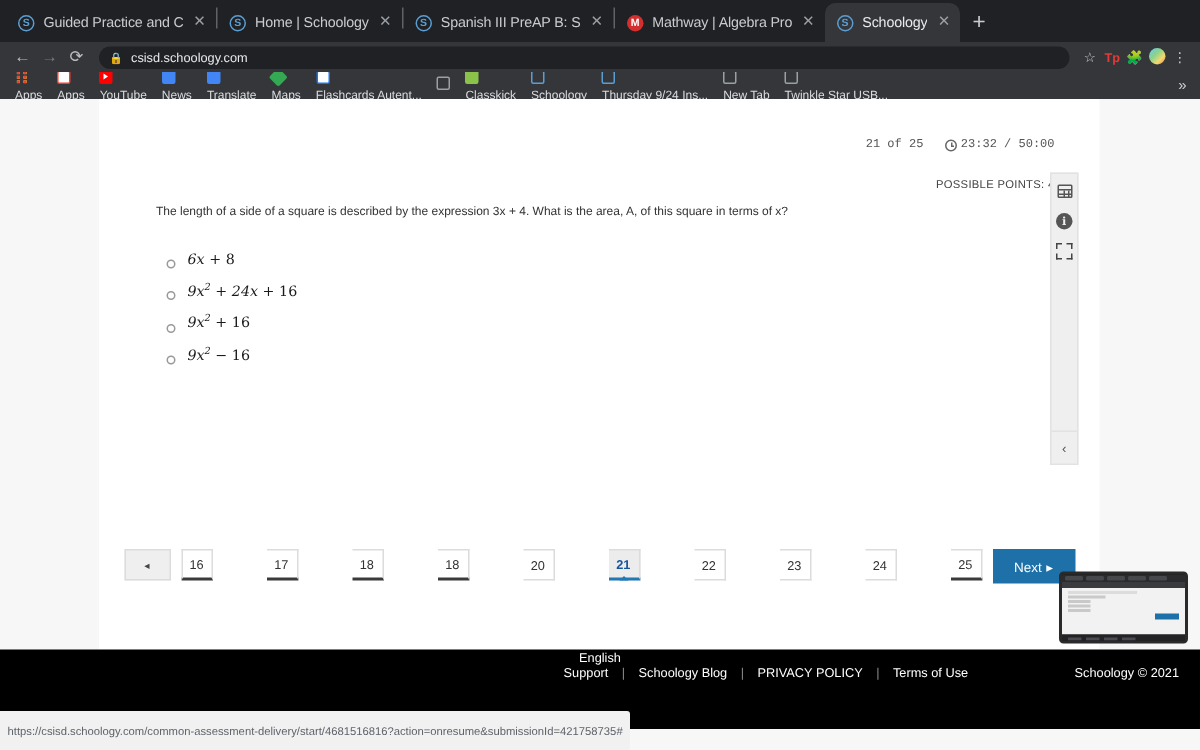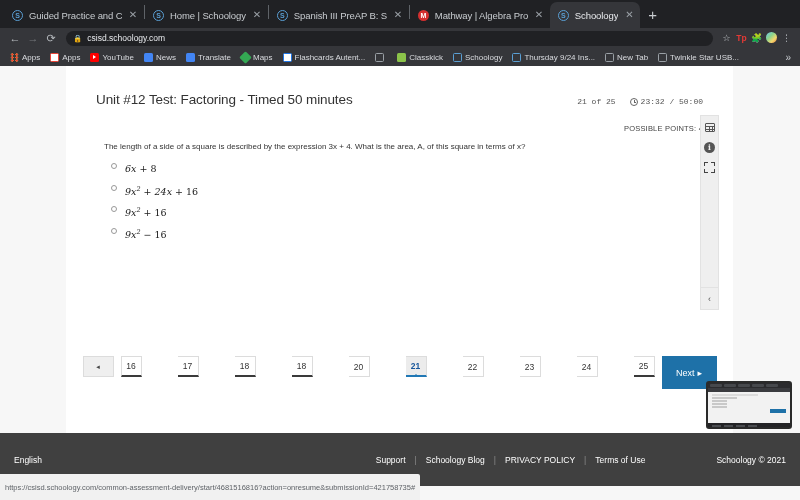--- a/index.html
+++ b/index.html
@@ -73,21 +73,21 @@
     width: 11px; height: 11px; border-radius: 50%;
     background: linear-gradient(135deg,#6ec6f0 0%,#8bd48b 40%,#f5d76e 70%,#e07b39 100%);
     display: inline-block;
   }
 
   .bookmarks {
     height: 18px; background: #35363a;
     display: flex; align-items: center; gap: 0px; padding: 0 5px;
     font-size: 8px; color: #dadce0; overflow: hidden;
   }
-  .bm { display: flex; align-items: flex-end; gap: 3px; padding: 0 5px; white-space: nowrap; }
+  .bm { display: flex; align-items: flex-start; gap: 3px; padding: 0 5px; white-space: nowrap; flex-direction: column; }
   .bm .bi { width: 9px; height: 9px; flex: 0 0 9px; border-radius: 1.5px; display:inline-block; }
   .bi-apps {
     background:
       radial-gradient(circle, #ea4335 40%, transparent 41%) 0 0/4.5px 3px,
       radial-gradient(circle, #fbbc04 40%, transparent 41%) 4.5px 0/4.5px 3px,
       radial-gradient(circle, #34a853 40%, transparent 41%) 0 3px/4.5px 3px,
       radial-gradient(circle, #4285f4 40%, transparent 41%) 4.5px 3px/4.5px 3px,
       radial-gradient(circle, #ea4335 40%, transparent 41%) 0 6px/4.5px 3px,
       radial-gradient(circle, #34a853 40%, transparent 41%) 4.5px 6px/4.5px 3px;
   }
@@ -128,21 +128,21 @@
   }
   .clock-ico::before {
     content:""; position:absolute; left:3.3px; top:3.6px;
     width:2.2px; height:1px; background:#666;
   }
 
   .points { text-align: right; font-size: 7.5px; color: #444; margin-top: 17px; letter-spacing: 0.2px; }
   .qtext { font-size: 8px; color: #333; margin-top: 9px; padding-left: 8px; }
 
   .choices { margin-top: 12px; padding-left: 15px; }
-  .choice { display: flex; align-items: flex-start; gap: 8px; height: 21.5px; }
+  .choice { display: flex; align-items: flex-end; gap: 8px; height: 21.5px; }
   .radio {
     width: 6px; height: 6px; border: 1px solid #999; border-radius: 50%;
     background: #fff; flex: 0 0 6px;
   }
   .choice-text {
     font-family: "DejaVu Serif", "Liberation Serif", serif;
     font-size: 9.5px; color: #1a1a1a; font-style: italic;
   }
   .choice-text .num { font-style: normal; }
   .choice-text sup { font-size: 6.5px; vertical-align: super; font-style: italic; }
@@ -202,21 +202,21 @@
   }
   .pg:first-child { border-left-width: 1px; }
   .pg.answered { border-bottom: 2px solid #3a3a3a; }
   .pg.current { background: #ececec; color: #17569b; font-weight: bold; border-bottom: 2px solid #2178b5; }
   .pg.current::after {
     content:""; position:absolute; bottom:-2px; left:50%; transform:translateX(-50%);
     border-left: 3px solid transparent; border-right: 3px solid transparent;
     border-bottom: 3px solid #2178b5;
   }
   .pg-next {
-    margin-left: 7px; min-width: 55px; height: 33px; background: #1e71a8;
+    margin-left: 7px; min-width: 55px; height: 23px; background: #1e71a8;
     color: #fff; font-size: 9px; border: none;
     display: flex; align-items: center; justify-content: center; gap: 3px;
     padding: 0 8px;
   }
 
   
   .pip {
     position: absolute; right: 8px; bottom: 71px;
     width: 86px; height: 48px; background: #1c1c1c;
     border: 2px solid #2a2a2a; border-radius: 3px;
@@ -230,23 +230,24 @@
   .pip-line.s { width: 34%; }
   .pip-line.m { width: 62%; background:#dcdcdc; }
   .pip-line.t { width: 20%; }
   .pip-btn { height:4px; width:16px; background:#1e71a8; margin-left:auto; }
   .pip-foot { height: 6px; background: #232326; display:flex; gap:3px; align-items:center; padding:0 4px; }
   .pip-foot i { display:block; height:2px; width:9px; background:#4a4c50; }
 
   
   .footer {
     position: absolute; left: 0; right: 0; bottom: 14px; height: 53px;
-    background: #404040; color: #fff;
+    background: #000000; color: #fff;
     display: flex; align-items: center; padding: 0 14px;
     font-size: 8.5px;
+    flex-direction: column;
   }
   .footer .lang { }
   .flinks { margin-left: auto; display: flex; align-items: center; gap: 9px; }
   .flinks .sep { color: #8a8a8a; }
   .fcopy { margin-left: 62px; }
 
   .statusbar {
     position: absolute; left: 0; bottom: 0; height: 26px;
     background: #f1f1f1; color: #5f6368;
     font-size: 7.5px; display: flex; align-items: center;
@@ -361,21 +362,20 @@
       </div>
     <div class="bm-overflow">»</div>
   </div>
 
   <div class="page">
 
     <div class="card">
       <div class="card-inner">
 
         <div class="qhead">
-          <div class="test-title">Unit #12 Test: Factoring - Timed 50 minutes</div>
           <div class="qmeta">
             <span>21 of 25</span>
             <span class="clockwrap">
               <span class="clock-ico"></span>
               <span>23:32 / 50:00</span>
             </span>
           </div>
         </div>
 
         <div class="points">POSSIBLE POINTS: 4</div>

